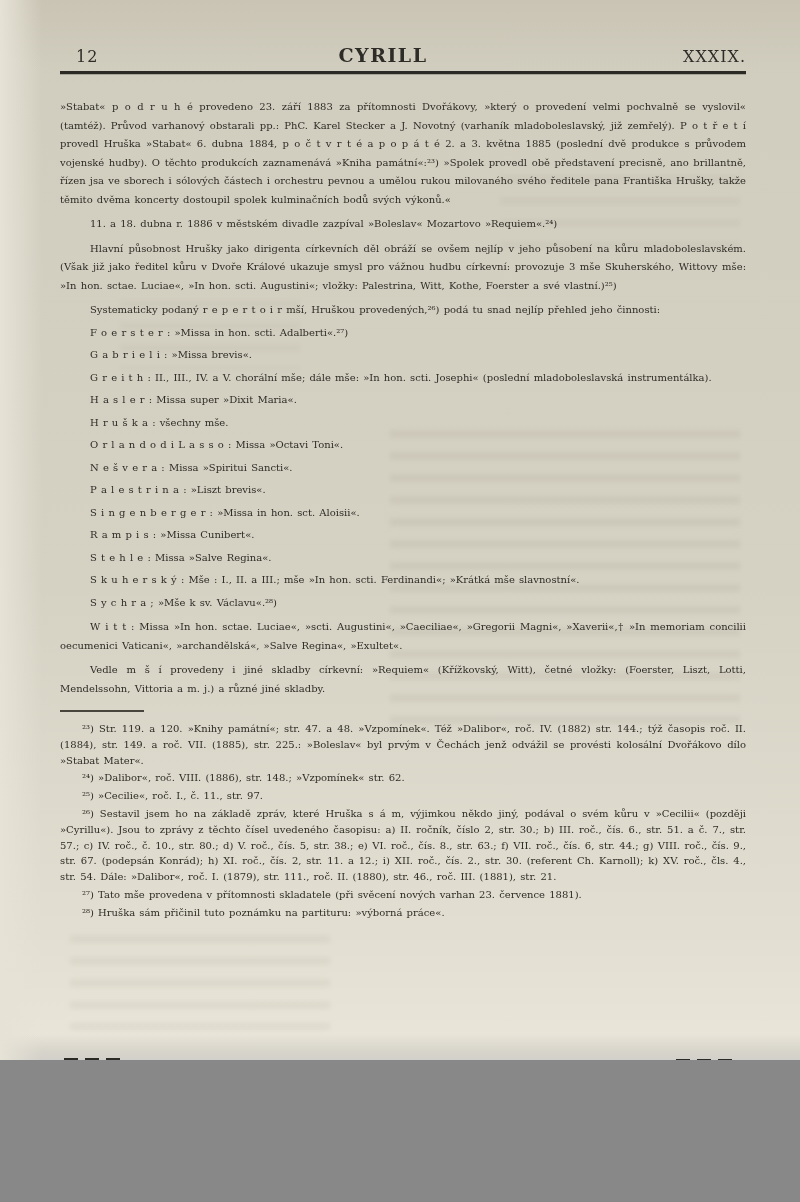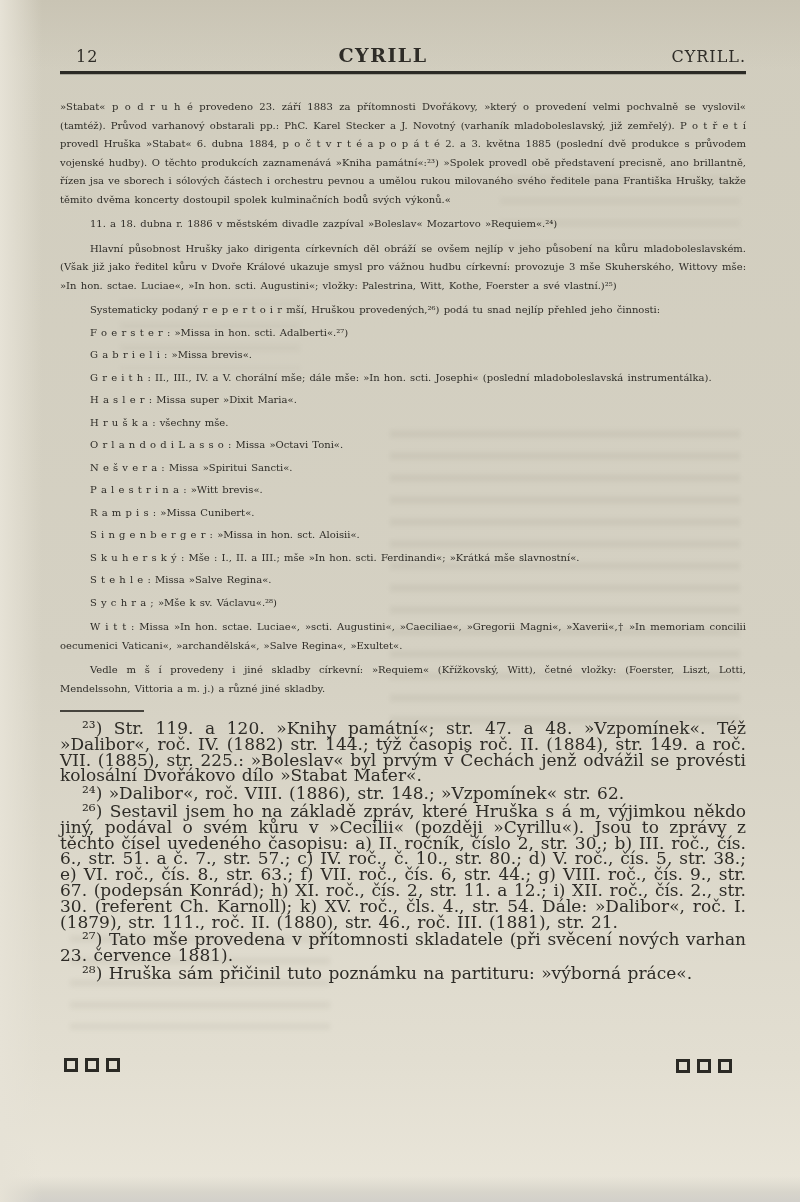--- a/index.html
+++ b/index.html
@@ -1,18 +1,18 @@
 <!DOCTYPE html>
 <html><head>
 <meta charset="utf-8">
 <style>
   html,body { margin:0; padding:0; background:#888; }
   .page {
     position:relative;
-    width:800px; height:1202px;
+    width:800px; height:1060px;
     margin:0 auto;
     overflow:hidden;
     font-family:"DejaVu Serif", serif;
     color:#2e2c27;
     background:
       linear-gradient(90deg, #e6e2d6 0px, rgba(230,226,214,0) 42px),
       linear-gradient(180deg, #c9c4b4 0px, rgba(201,196,180,0) 70px),
       linear-gradient(0deg, #d2d0ca 0px, #d8d5cb 10px, rgba(216,213,203,0) 26px),
       linear-gradient(180deg, #d1cdbe 0%, #d5d1c3 55%, #e2ded1 88%, #eae6da 100%);
     background-color:#d4d0c2;
@@ -48,21 +48,21 @@
     text-align:justify;
     word-spacing:1px;
   }
   .body-text p.opening { text-indent:0; }
   .body-text p.indent  { text-indent:30px; margin-top:6px; }
   .body-text p.list    { text-indent:30px; margin-top:4px; }
 
   .footnote-rule { width:84px; height:2px; background:#46443d; margin:12px 0 9px 0; }
   .footnotes p {
     margin:0 0 2px 0;
-    font-size:17px;
+    font-size:10px;
     line-height:15.8px;
     text-align:justify;
     text-indent:22px;
     word-spacing:1px;
   }
 
   .squares { position:absolute; display:flex; gap:7px; }
   .squares-left  { left:64px;  top:1058px; }
   .squares-right { left:676px; top:1059px; }
   .square {
@@ -80,50 +80,51 @@
   <div class="ghost g1"></div>
   <div class="ghost g2"></div>
   <div class="ghost g3"></div>
   <div class="ghost g4"></div>
 
   <div class="content">
 
     <div class="running-head">
       <span class="rh-left">12</span>
       <span class="rh-center">CYRILL</span>
-      <span class="rh-right">CYRILL.</span>
+      <span class="rh-right">XXXIX.</span>
     </div>
     <div class="head-rule"></div>
 
     <div class="body-text">
         <p class="opening">»Stabat« p o  d r u h é  provedeno 23. září 1883 za přítomnosti Dvořákovy, »který o provedení velmi pochvalně se vyslovil« (tamtéž).  Průvod varhanový obstarali pp.: PhC. Karel Stecker a J. Novotný (varhaník mladoboleslavský, již zemřelý). P o  t ř e t í  provedl Hruška »Stabat« 6. dubna 1884, p o  č t v r t é  a  p o  p á t é  2. a 3. května 1885 (poslední dvě produkce s průvodem vojenské hudby). O těchto produkcích zaznamenává »Kniha památní«:²³) »Spolek provedl obě představení precisně, ano brillantně, řízen jsa ve sborech i sólových částech i orchestru pevnou a umělou rukou milovaného svého ředitele pana Františka Hrušky, takže těmito dvěma koncerty dostoupil spolek kulminačních bodů svých výkonů.«</p>
         <p class="indent">11. a 18. dubna r. 1886 v městském divadle zazpíval »Boleslav« Mozartovo »Requiem«.²⁴)</p>
         <p class="indent">Hlavní působnost Hrušky jako dirigenta církevních děl obráží se ovšem nejlíp v jeho působení na kůru mladoboleslavském. (Však již jako ředitel kůru v Dvoře Králové ukazuje smysl pro vážnou hudbu církevní: provozuje 3 mše Skuherského, Wittovy mše: »In hon. sctae. Luciae«, »In hon. scti. Augustini«; vložky: Palestrina, Witt, Kothe, Foerster a své vlastní.)²⁵)</p>
         <p class="indent">Systematicky podaný r e p e r t o i r  mší, Hruškou provedených,²⁶) podá tu snad nejlíp přehled jeho činnosti:</p>
         <p class="list">F o e r s t e r :  »Missa in hon. scti. Adalberti«.²⁷)</p>
         <p class="list">G a b r i e l i :  »Missa brevis«.</p>
         <p class="list">G r e i t h :  II., III., IV. a V. chorální mše; dále mše: »In hon. scti. Josephi« (poslední mladoboleslavská instrumentálka).</p>
         <p class="list">H a s l e r :  Missa super »Dixit Maria«.</p>
         <p class="list">H r u š k a :  všechny mše.</p>
         <p class="list">O r l a n d o  d i  L a s s o :  Missa »Octavi Toni«.</p>
         <p class="list">N e š v e r a :  Missa »Spiritui Sancti«.</p>
-        <p class="list">P a l e s t r i n a :  »Witt brevis«.</p>
+        <p class="list">P a l e s t r i n a :  »Liszt brevis«.</p>
+        <p class="list">S i n g e n b e r g e r :  »Missa in hon. sct. Aloisii«.</p>
         <p class="list">R a m p i s :  »Missa Cunibert«.</p>
-        <p class="list">S i n g e n b e r g e r :  »Missa in hon. sct. Aloisii«.</p>
+        <p class="list">S t e h l e :  Missa »Salve Regina«.</p>
         <p class="list">S k u h e r s k ý : Mše : I., II. a III.; mše »In hon. scti. Ferdinandi«; »Krátká mše slavnostní«.</p>
-        <p class="list">S t e h l e :  Missa »Salve Regina«.</p>
         <p class="list">S y c h r a ;  »Mše k sv. Václavu«.²⁸)</p>
         <p class="indent">W i t t :  Missa »In hon. sctae. Luciae«, »scti. Augustini«, »Caeciliae«, »Gregorii Magni«, »Xaverii«,† »In memoriam concilii oecumenici Vaticani«, »archandělská«, »Salve Regina«, »Exultet«.</p>
         <p class="indent">Vedle m š í  provedeny i jiné skladby církevní: »Requiem« (Křížkovský, Witt), četné vložky: (Foerster, Liszt, Lotti, Mendelssohn, Vittoria a m. j.) a různé jiné skladby.</p>
       </div>
 
     <div class="footnote-rule"></div>
     <div class="footnotes">
         <p>²³) Str. 119. a 120. »Knihy památní«; str. 47. a 48. »Vzpomínek«. Též »Dalibor«, roč. IV. (1882) str. 144.; týž časopis roč. II. (1884), str. 149. a roč. VII. (1885), str. 225.: »Boleslav« byl prvým v Čechách jenž odvážil se provésti kolosální Dvořákovo dílo »Stabat Mater«.</p>
         <p>²⁴) »Dalibor«, roč. VIII. (1886), str. 148.; »Vzpomínek« str. 62.</p>
+        <p>²⁵) »Cecilie«, roč. I., č. 11., str. 97.</p>
         <p>²⁶) Sestavil jsem ho na základě zpráv, které Hruška s á m, výjimkou někdo jiný, podával o svém kůru v »Cecilii« (později »Cyrillu«). Jsou to zprávy z těchto čísel uvedeného časopisu: a) II. ročník, číslo 2, str. 30.; b) III. roč., čís. 6., str. 51. a č. 7., str. 57.; c) IV. roč., č. 10., str. 80.; d) V. roč., čís. 5, str. 38.; e) VI. roč., čís. 8., str. 63.; f) VII. roč., čís. 6, str. 44.; g) VIII. roč., čís. 9., str. 67. (podepsán Konrád); h) XI. roč., čís. 2, str. 11. a 12.; i) XII. roč., čís. 2., str. 30. (referent Ch. Karnoll); k) XV. roč., čls. 4., str. 54.  Dále: »Dalibor«, roč. I. (1879), str. 111., roč. II. (1880), str. 46., roč. III. (1881), str. 21.</p>
         <p>²⁷) Tato mše provedena v přítomnosti skladatele (při svěcení nových varhan 23. července 1881).</p>
         <p>²⁸) Hruška sám přičinil tuto poznámku na partituru: »výborná práce«.</p>
       </div>
 
   </div>
 
   <div class="squares squares-left">
       <span class="square"></span>
       <span class="square"></span>

